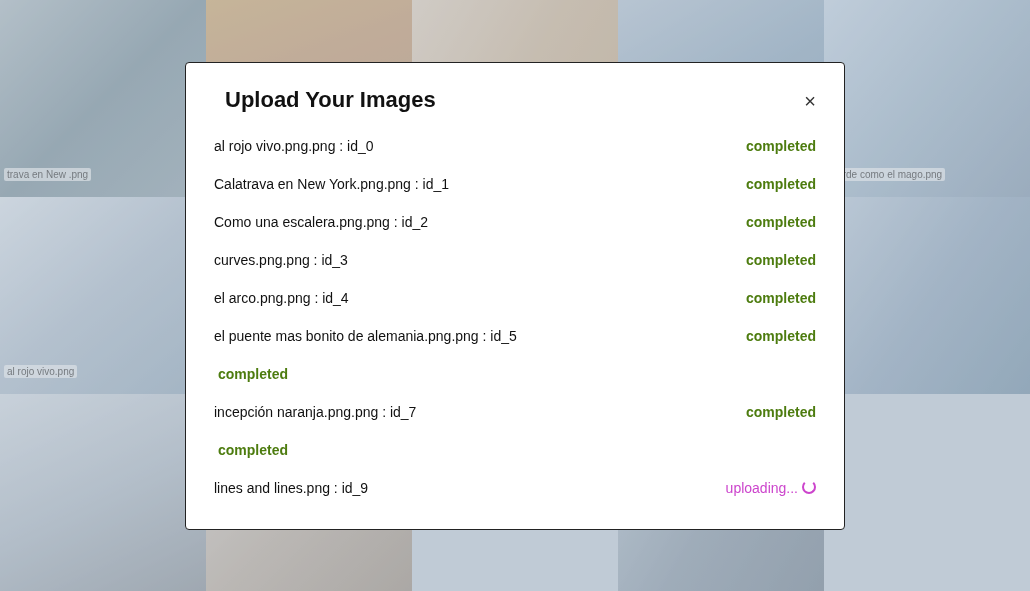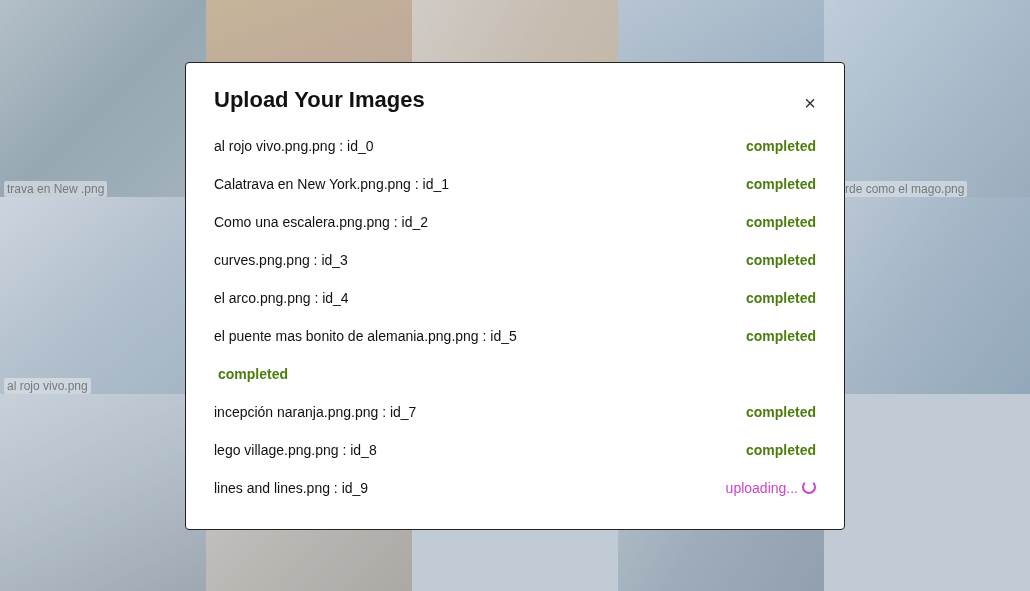--- a/index.html
+++ b/index.html
@@ -49,23 +49,23 @@
     .bg-cell:nth-child(10) .img-placeholder { background: linear-gradient(125deg, #c0d0e0 0%, #90a8c0 50%, #7090a8 100%); }
     .bg-cell:nth-child(11) .img-placeholder { background: linear-gradient(155deg, #d8e0e8 0%, #b0bcc8 50%, #889098 100%); }
     .bg-cell:nth-child(12) .img-placeholder { background: linear-gradient(135deg, #e0d8d0 0%, #c0b0a0 50%, #a09080 100%); }
     .bg-cell:nth-child(13) .img-placeholder { background: linear-gradient(165deg, #c8c0b8 0%, #a098908 50%, #908880 100%); }
     .bg-cell:nth-child(14) .img-placeholder { background: linear-gradient(120deg, #b8c8d4 0%, #8898a8 50%, #708090 100%); }
     .bg-cell:nth-child(15) .img-placeholder { background: linear-gradient(140deg, #d0d8e0 0%, #a8b8c4 50%, #8898a4 100%); }
 
     
     .bg-cell .caption {
       position: absolute;
-      bottom: 0;
+      bottom: 16px;
       left: 4px;
-      font-size: 12px;
+      font-size: 10px;
       color: #333;
       background: rgba(255,255,255,0.7);
       padding: 1px 3px;
       border-radius: 2px;
       white-space: nowrap;
       overflow: hidden;
       max-width: 90%;
     }
 
     
@@ -85,22 +85,23 @@
       border: 1.5px solid #222;
       border-radius: 4px;
       width: 660px;
       padding: 24px 28px 28px 28px;
       z-index: 10;
     }
 
     .modal-header {
       display: flex;
       justify-content: space-between;
-      align-items: flex-end;
+      align-items: center;
       margin-bottom: 20px;
+      margin-left: 11px;
     }
 
     .modal-title {
       font-size: 22px;
       font-weight: 700;
       color: #111;
     }
 
     .close-btn {
       background: none;
@@ -249,21 +250,20 @@
         <span class="status-completed">completed</span>
       </div>
       <div class="file-row">
         <span class="status-completed">completed</span>
       </div>
       <div class="file-row">
         <span class="file-name">incepción naranja.png.png : id_7</span>
         <span class="status-completed">completed</span>
       </div>
       <div class="file-row">
-        <span class="file-name">lego village.png.png : id_8</span>
         <span class="status-completed">completed</span>
       </div>
       <div class="file-row">
         <span class="file-name">lines and lines.png : id_9</span>
         <span class="status-uploading">uploading... <span class="spinner-icon"></span></span>
       </div>
     </div>
 </div>
 
 </body></html>

